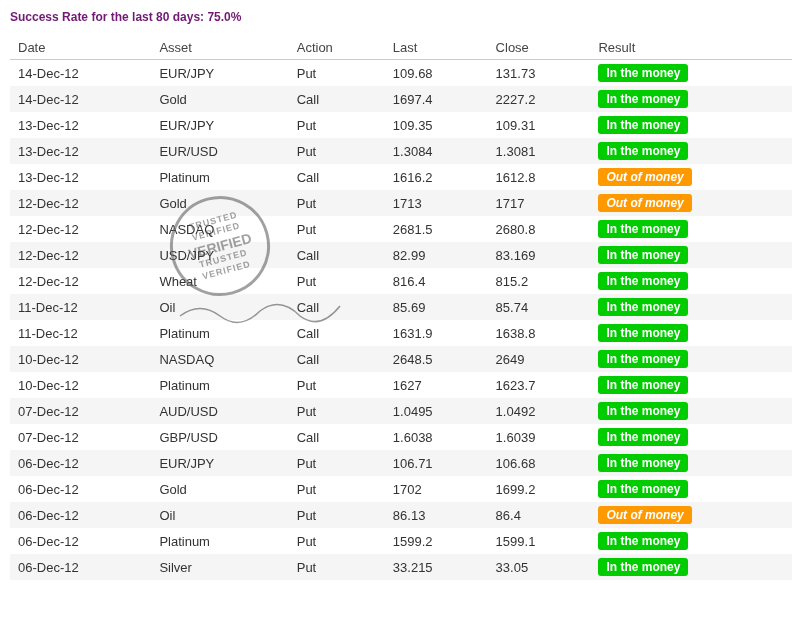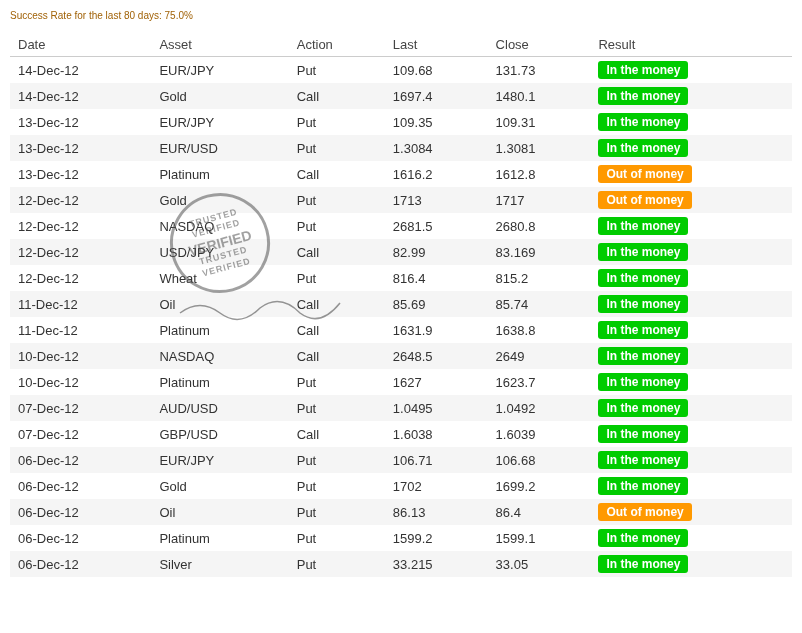--- a/index.html
+++ b/index.html
@@ -4,24 +4,24 @@
   <style>
     * { margin: 0; padding: 0; box-sizing: border-box; }
     body {
       font-family: Arial, sans-serif;
       font-size: 13px;
       background: #fff;
       color: #333;
       padding: 10px;
     }
     .header {
-      font-size: 10px;
-      font-weight: normal;
+      font-size: 12px;
+      font-weight: bold;
       margin-bottom: 12px;
-      color: #a16207;
+      color: #701a75;
     }
     table {
       width: 100%;
       border-collapse: collapse;
     }
     thead tr {
       border-bottom: 1px solid #ccc;
     }
     th {
       text-align: left;
@@ -48,20 +48,21 @@
       font-size: 12px;
       font-weight: bold;
       color: #fff;
       white-space: nowrap;
     }
     .in-money {
       background: #00cc00;
     }
     .out-money {
       background: #ff9900;
+      font-style: italic;
     }
     .table-wrapper {
       position: relative;
     }
     .stamp-container {
       position: absolute;
       top: 160px;
       left: 160px;
       width: 110px;
       height: 110px;
@@ -143,21 +144,21 @@
             <td>Put</td>
             <td>109.68</td>
             <td>131.73</td>
             <td><span class="badge in-money">In the money</span></td>
           </tr>
           <tr>
             <td>14-Dec-12</td>
             <td>Gold</td>
             <td>Call</td>
             <td>1697.4</td>
-            <td>1480.1</td>
+            <td>2227.2</td>
             <td><span class="badge in-money">In the money</span></td>
           </tr>
           <tr>
             <td>13-Dec-12</td>
             <td>EUR/JPY</td>
             <td>Put</td>
             <td>109.35</td>
             <td>109.31</td>
             <td><span class="badge in-money">In the money</span></td>
           </tr>

